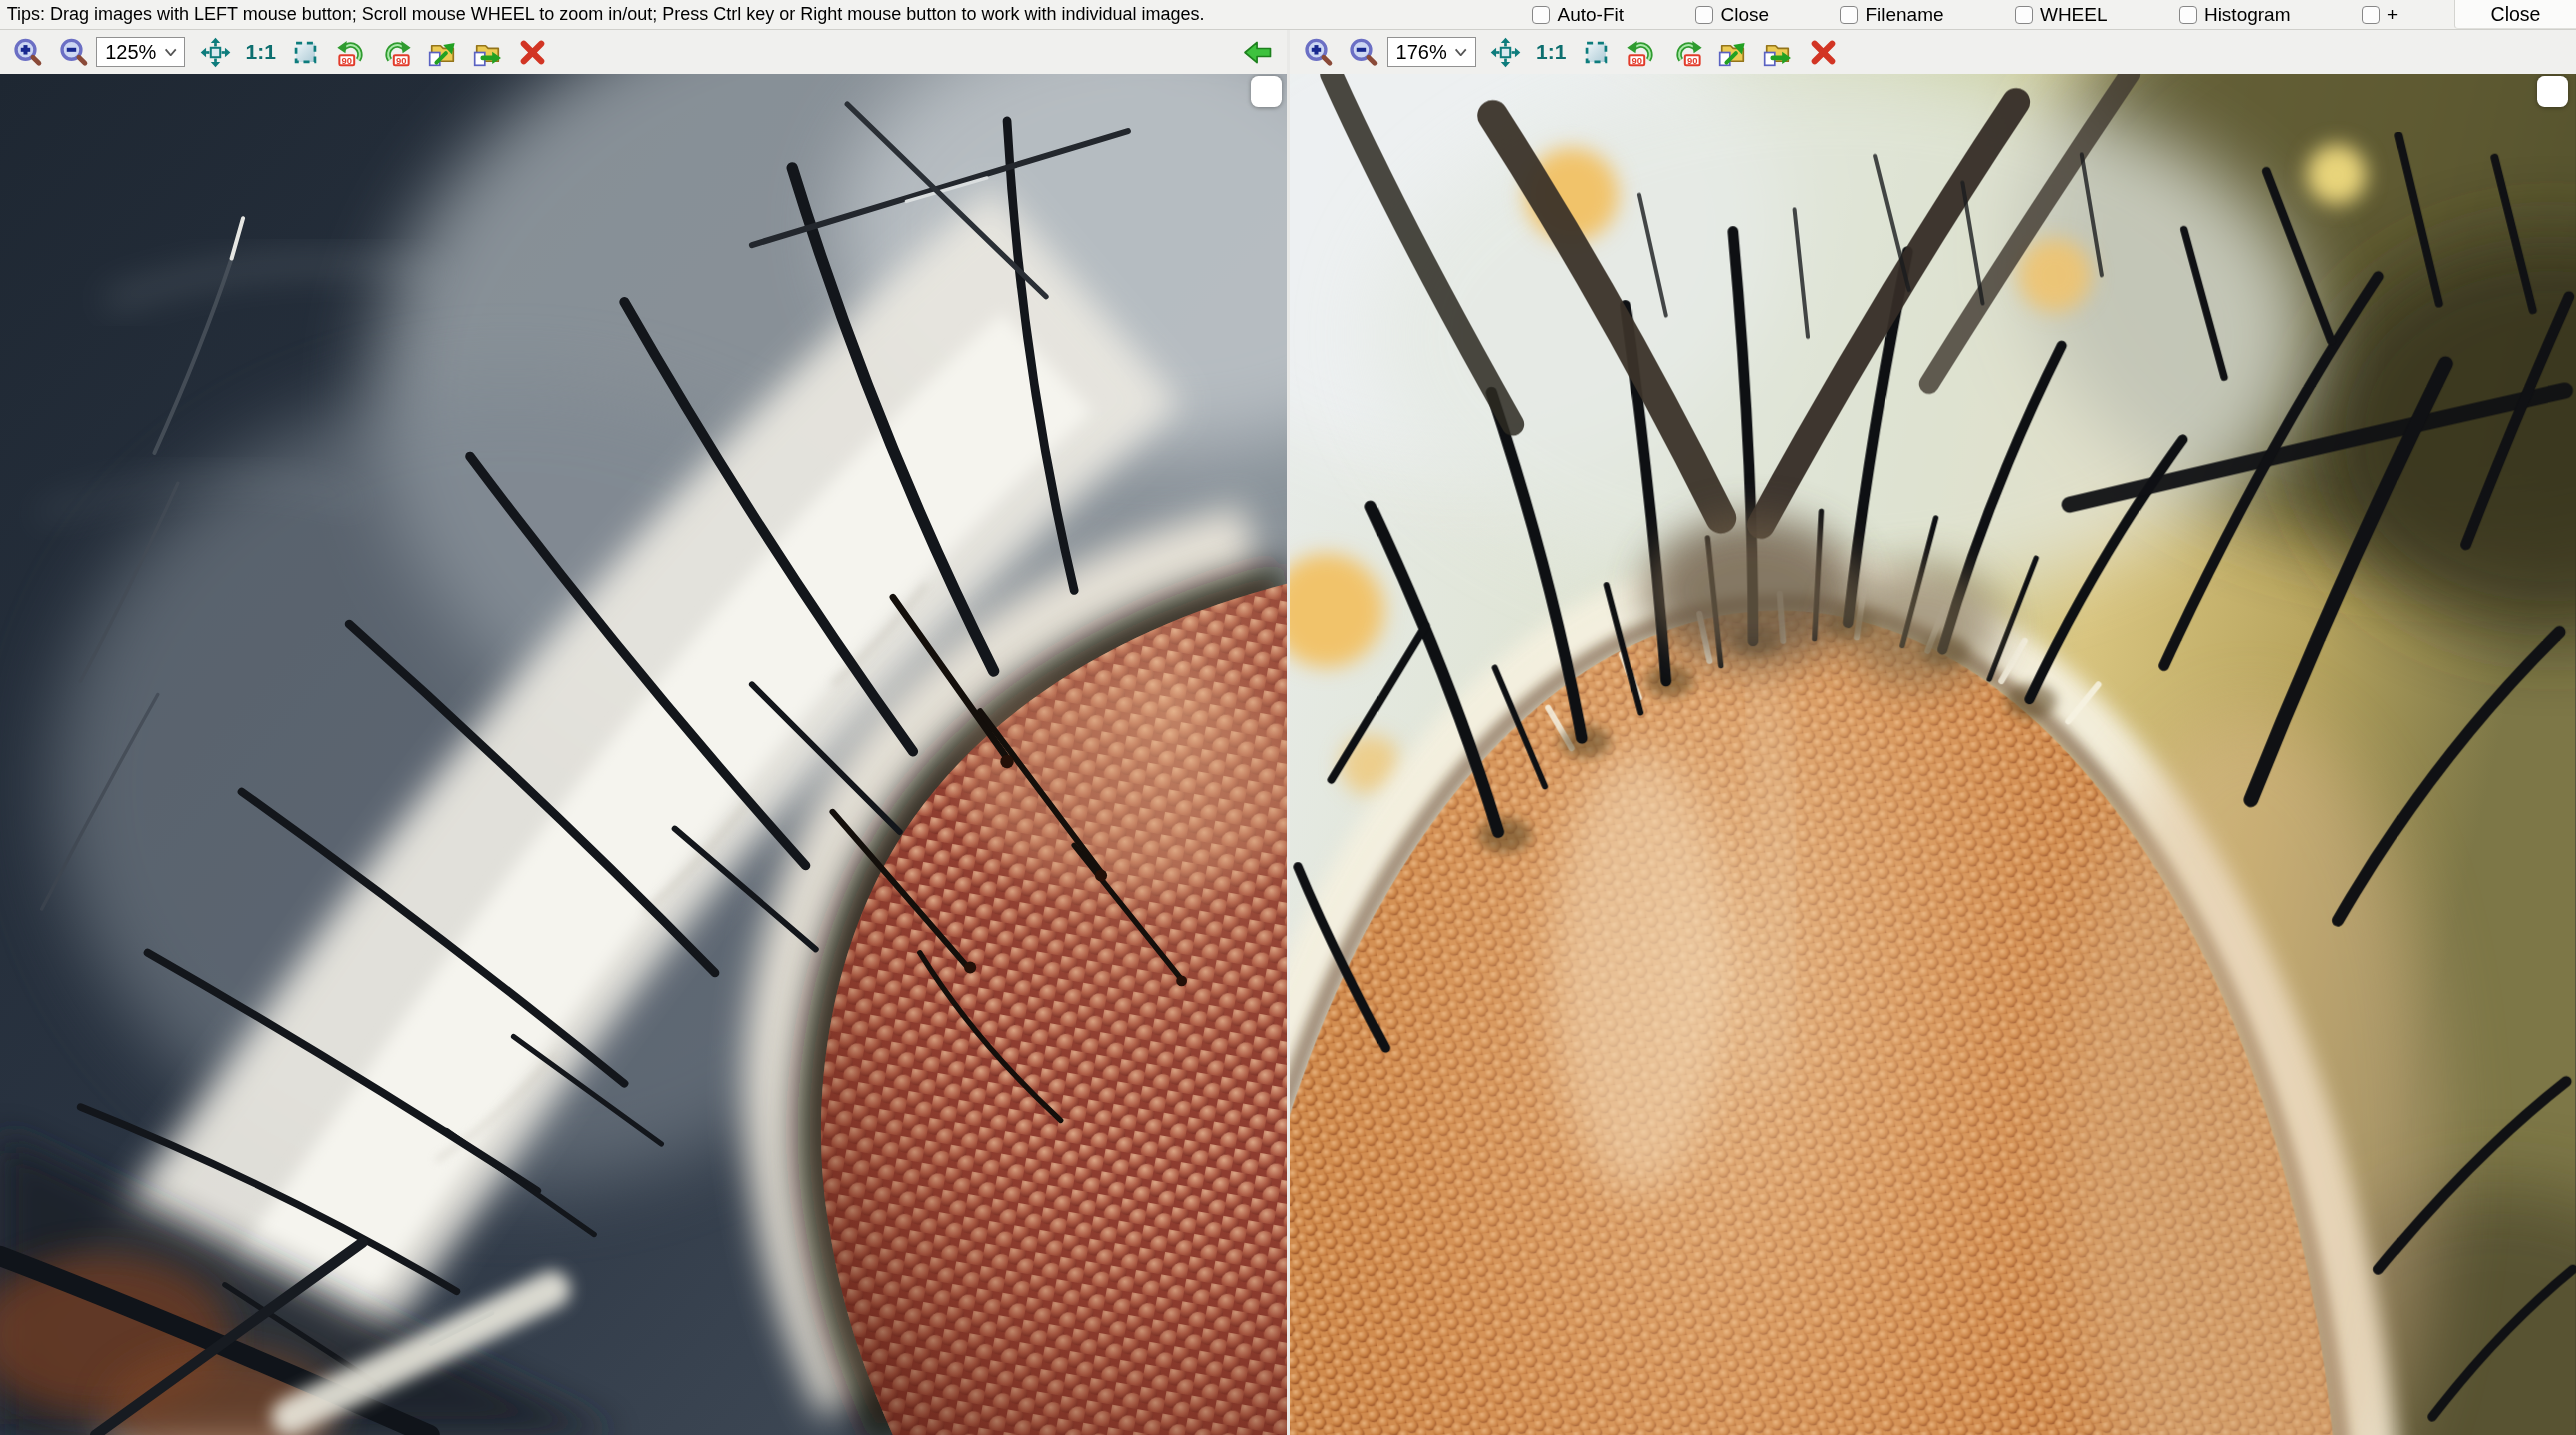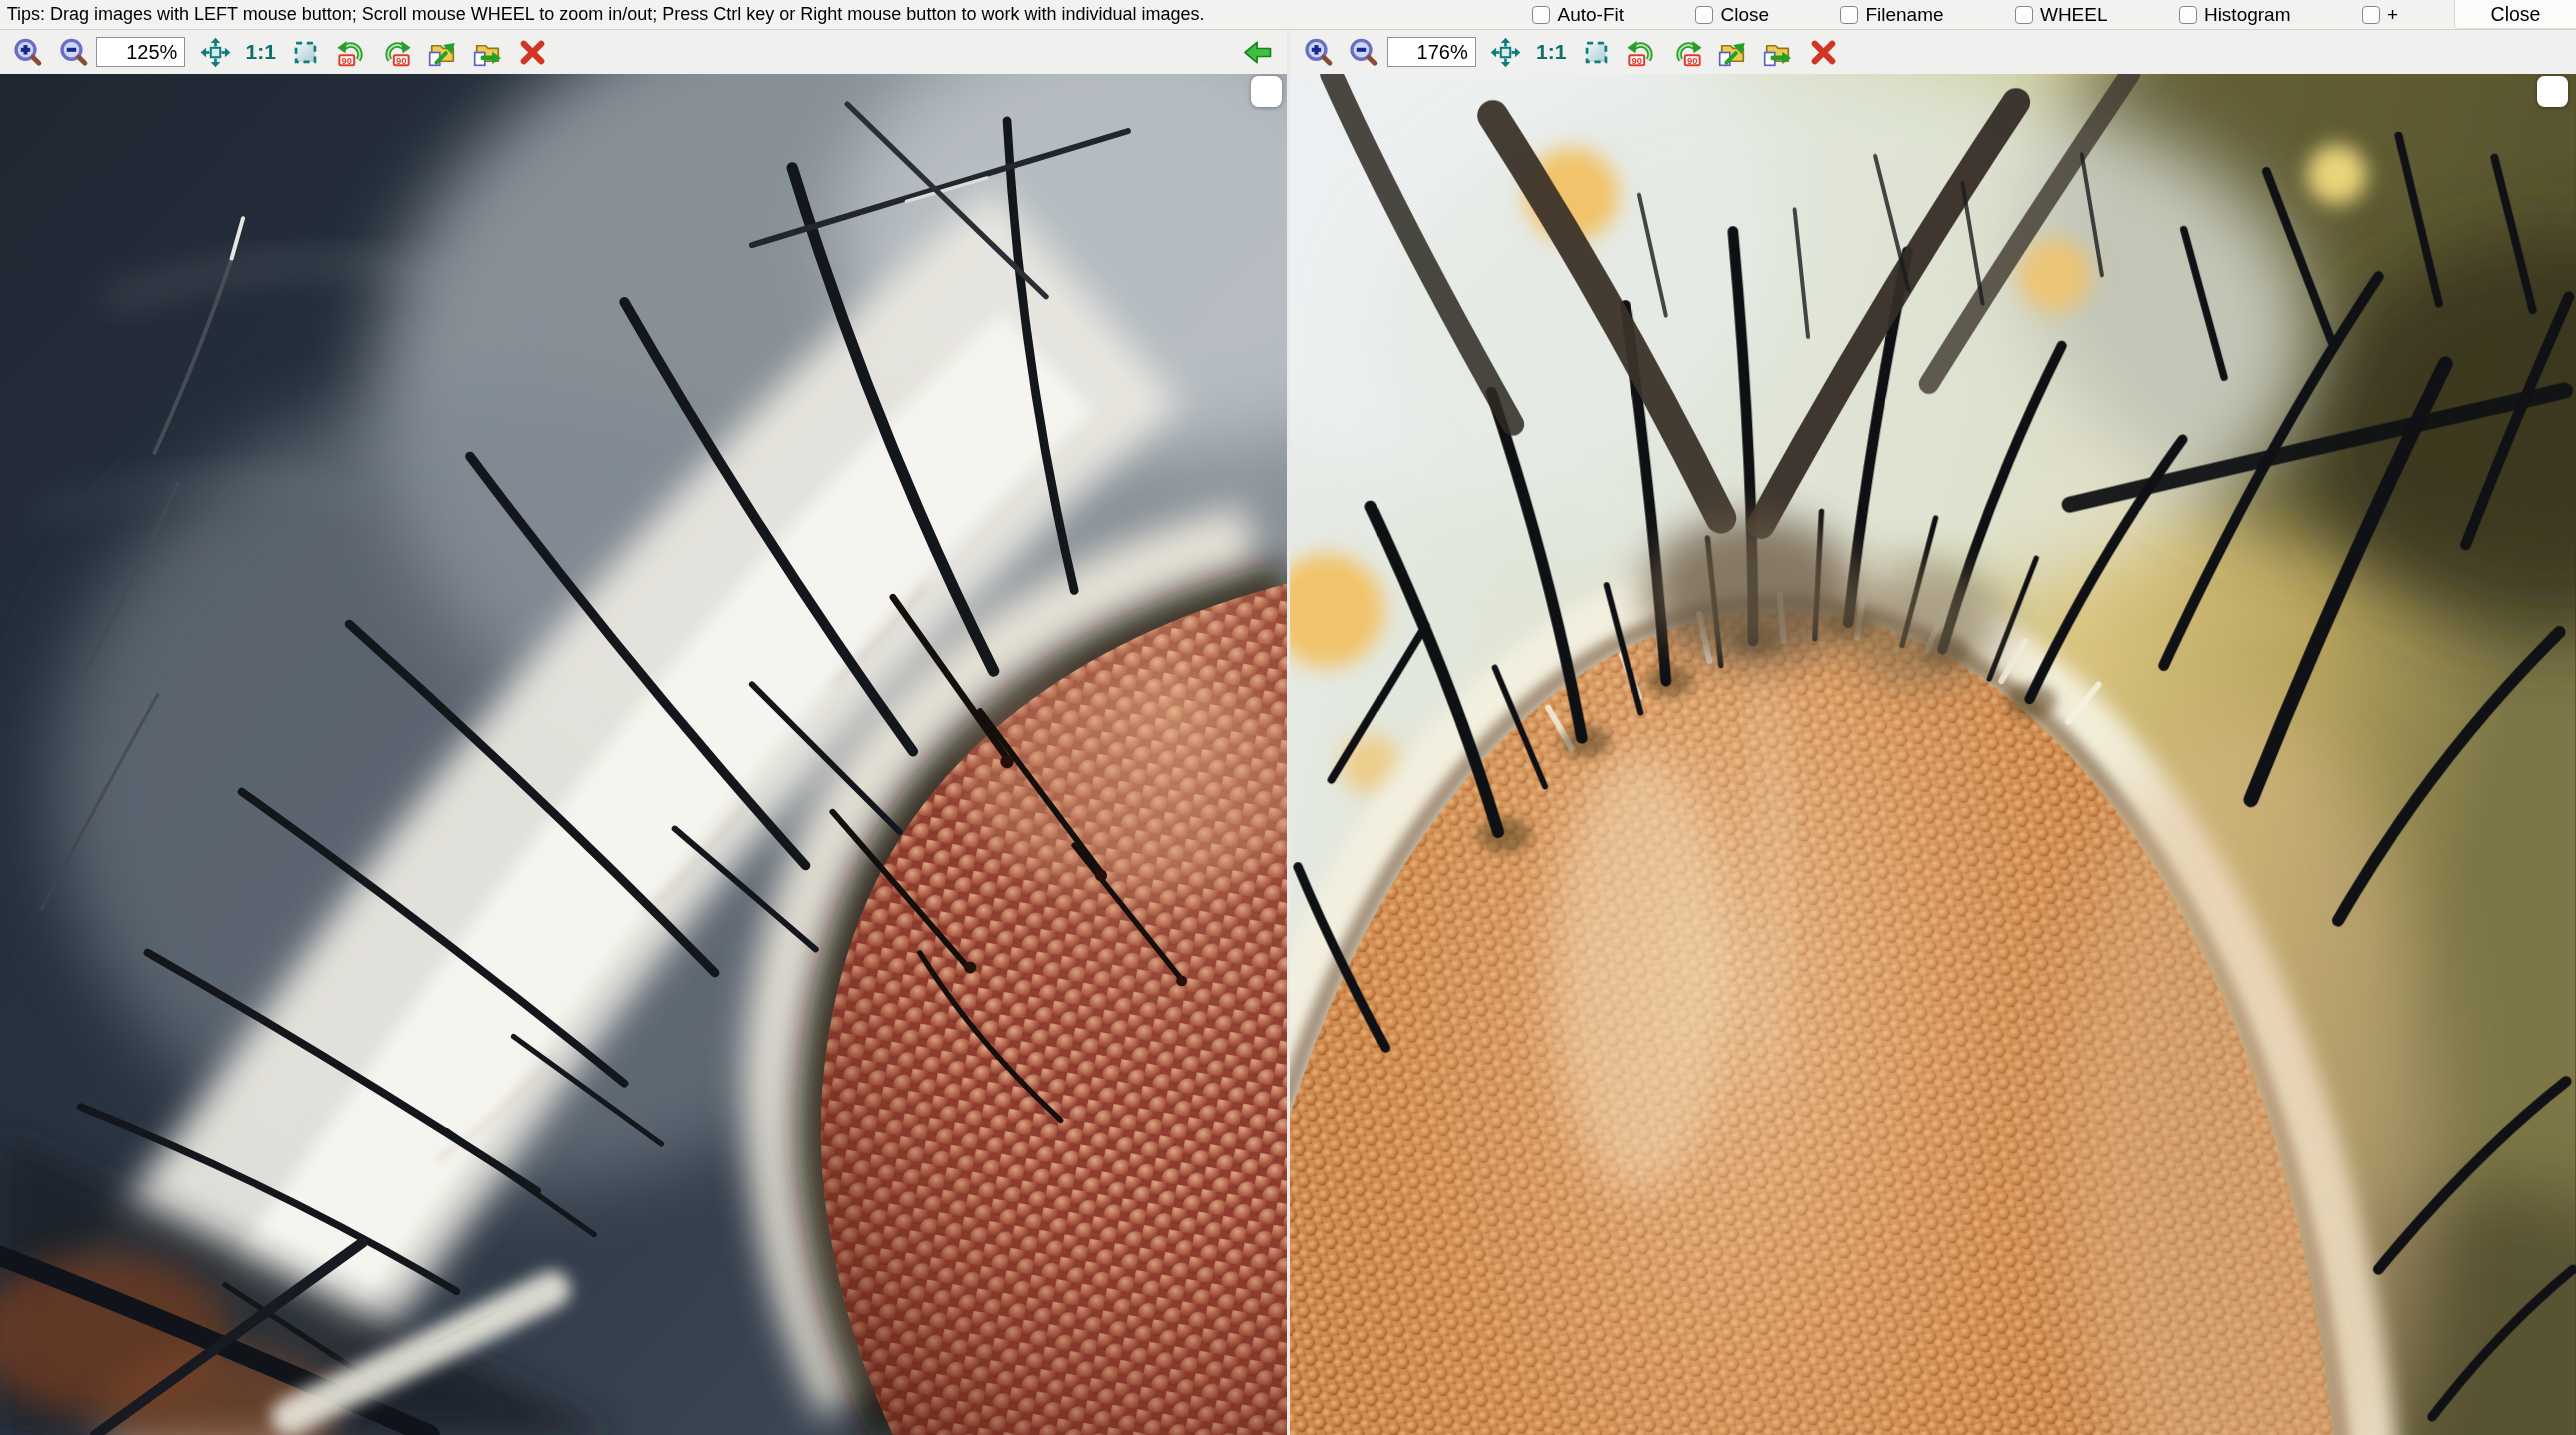--- a/index.html
+++ b/index.html
@@ -42,21 +42,21 @@
   .tbtn {
     width:38px; height:40px; flex:none; display:flex; align-items:center; justify-content:flex-end;
     background:transparent; border:0; padding:0;
   }
   .tbtn svg { display:block; }
   .one-label { font-size:21px; font-weight:bold; color:#0d6f6f; }
   .zoom-select {
     width:89px; height:29.5px; flex:none; background:#fff; border:0.7px solid #919191;
     display:flex; align-items:center; padding:0 6.7px 0 8px;
   }
-  .zval { flex:1; font-size:20px;margin-left:21px; }
+  .zval { flex:1; font-size:20px; }
   .tb-spacer { flex:1; }
   .arrow-btn { width:35px; height:40px; margin-right:6.7px; background:transparent; border:0; padding:0;
     display:flex; align-items:center; justify-content:center; }
 
   .image-area { position:relative; flex:1; overflow:hidden; background:#20262e; }
   .image-area svg.photo { position:absolute; inset:0; width:100%; height:100%; }
   .corner-box {
     position:absolute; top:2px; width:31px; height:31px; background:#fff;
     border-radius:7.4px; box-shadow:0 0.7px 4px rgba(0,0,0,.35);
   }

